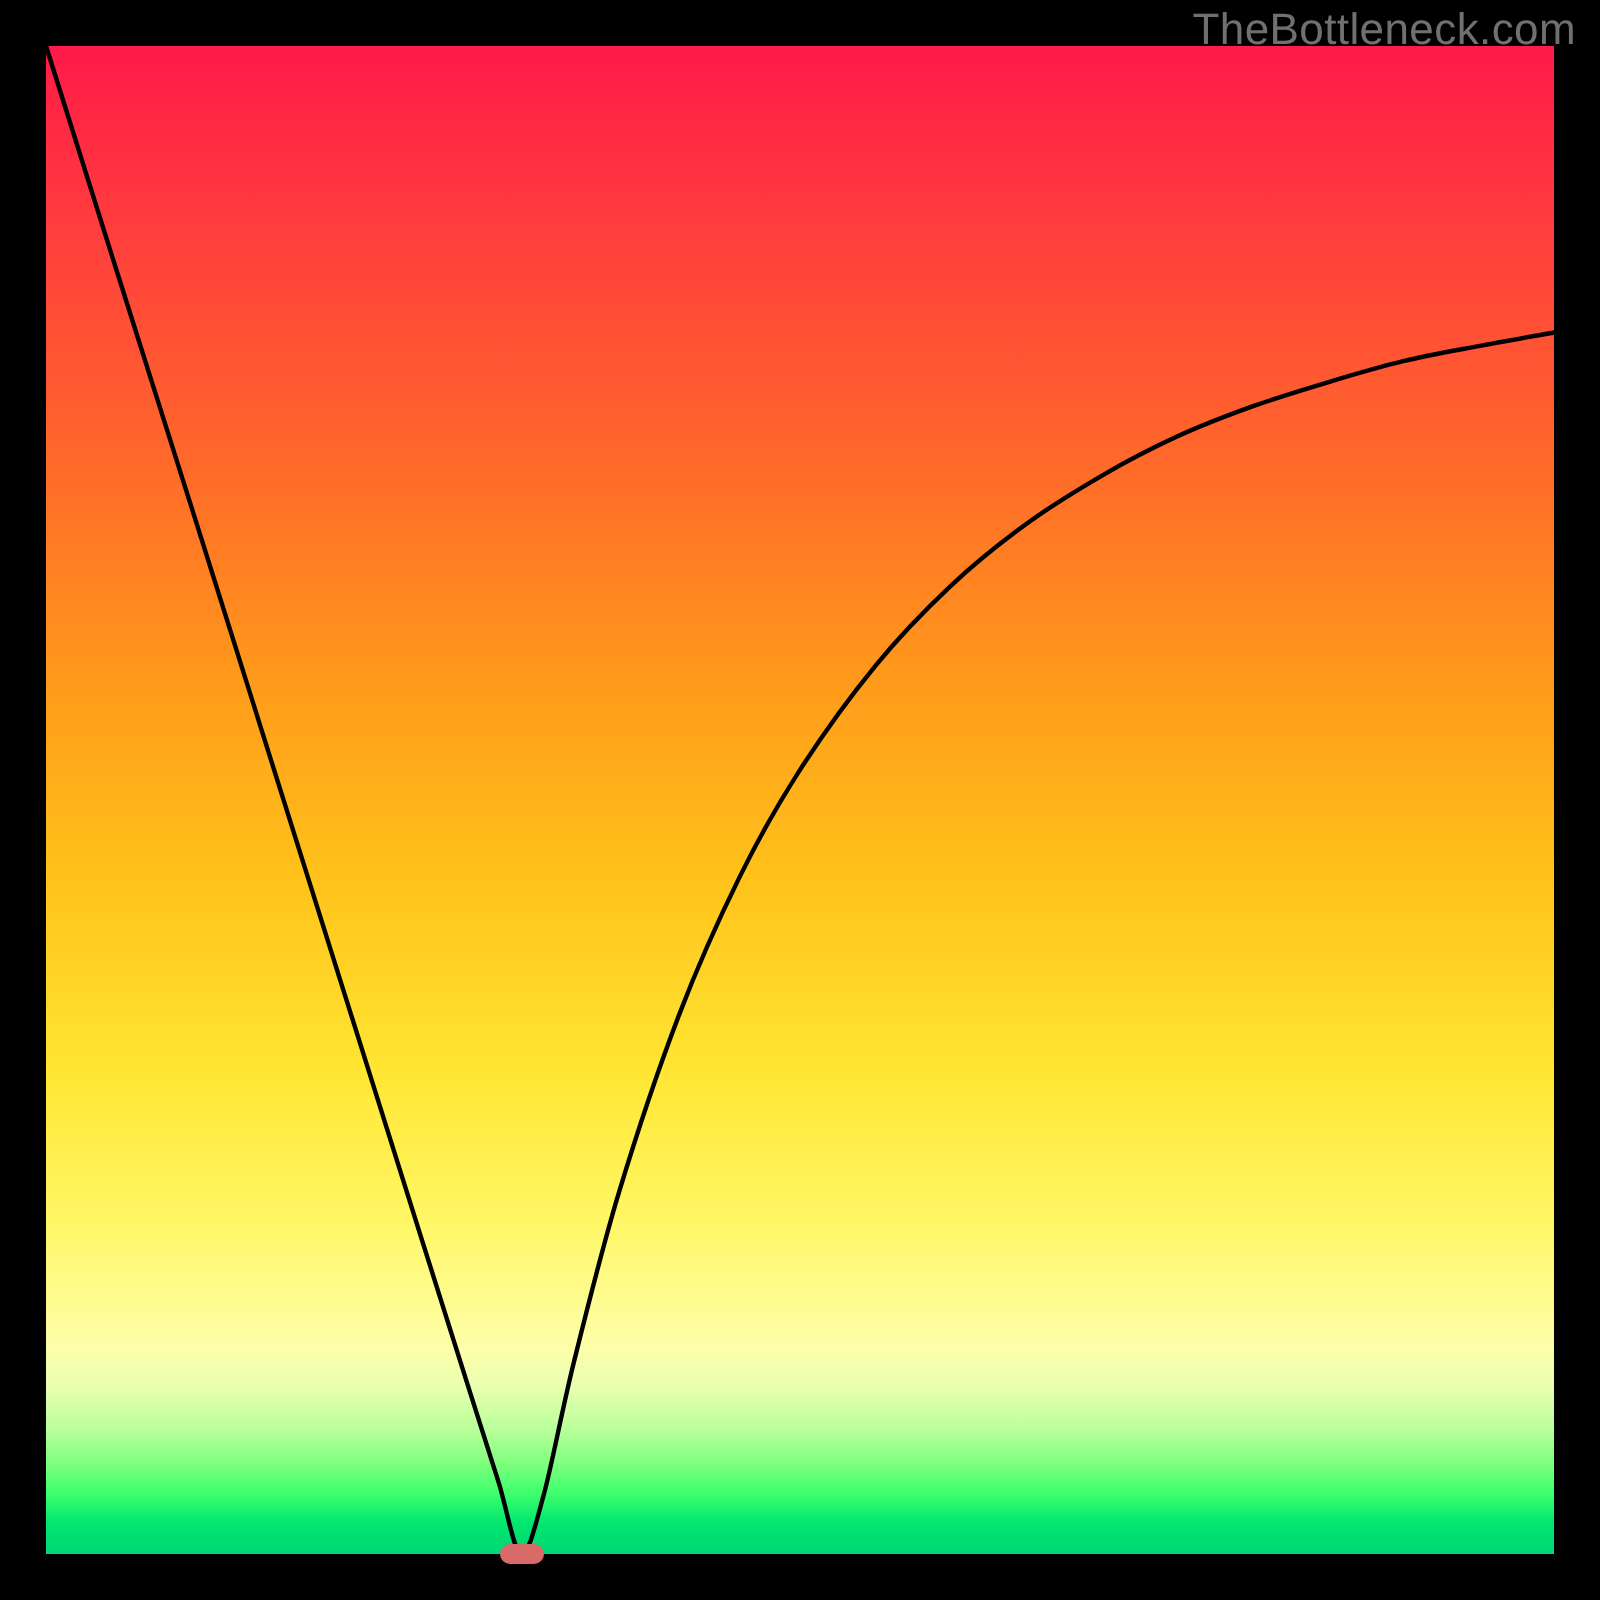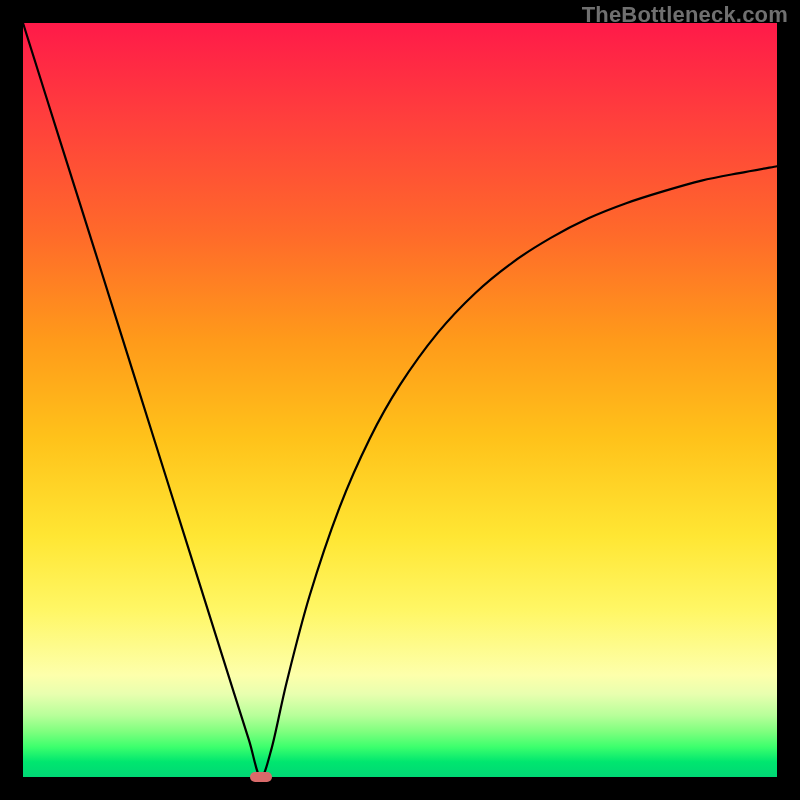--- a/index.html
+++ b/index.html
@@ -16,21 +16,21 @@
     width: 800px;
     height: 800px;
     background: #000;
   }
   .watermark {
     position: absolute;
     top: 2px;
     right: 12px;
     color: #707070;
     font-size: 22px;
-    font-weight: 700;
+    font-weight: 400;
     letter-spacing: 0.2px;
     z-index: 4;
   }
   .plot {
     position: absolute;
     left: 23px;
     top: 23px;
     width: 754px;
     height: 754px;
     background: linear-gradient(to bottom,

